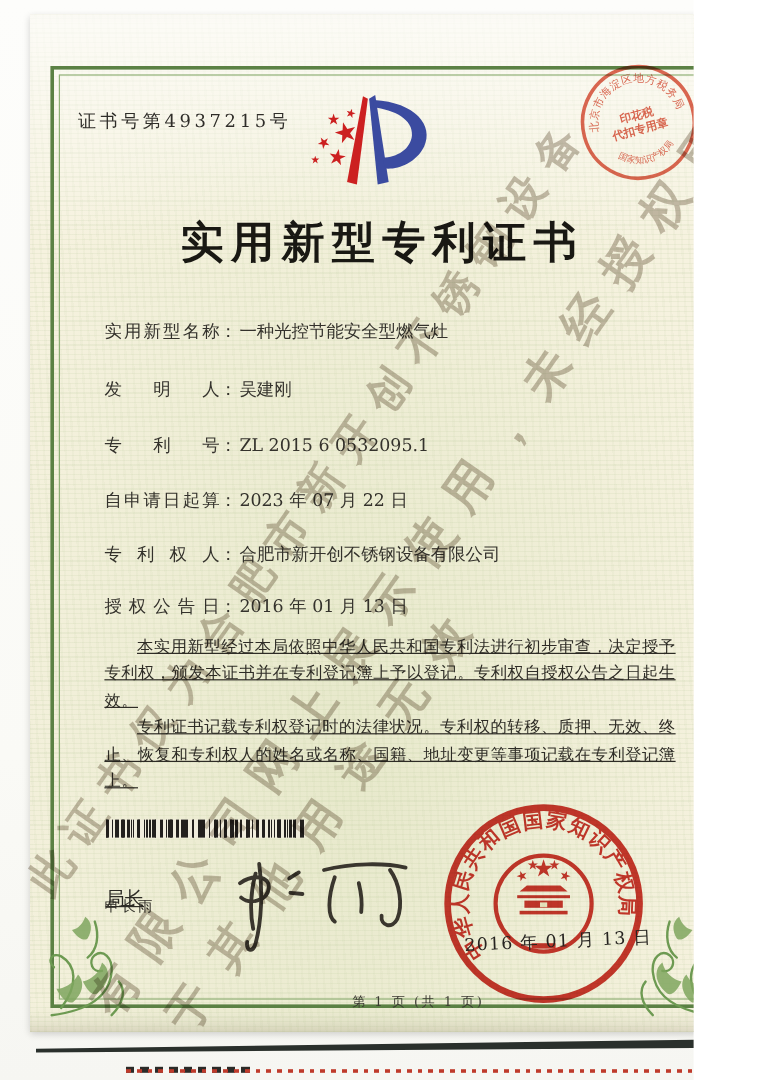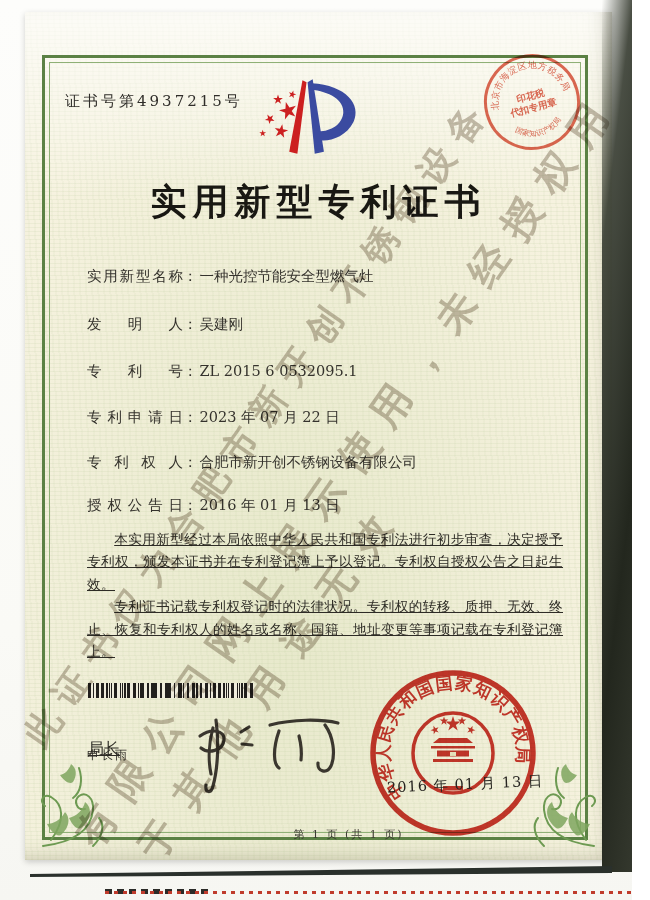--- a/index.html
+++ b/index.html
@@ -1,16 +1,16 @@
 <!DOCTYPE html>
 <html><head>
 <meta charset="utf-8">
 <style>
   html,body{margin:0;padding:0;}
-  .photo{position:relative;width:632px;height:900px;background:linear-gradient(180deg,#fdfdfb 0%,#fafaf6 70%,#f6f6f2 100%);
+  .photo{position:relative;width:578px;height:900px;background:linear-gradient(180deg,#fdfdfb 0%,#fafaf6 70%,#f6f6f2 100%);
     overflow:hidden;font-family:"DejaVu Serif","Liberation Serif",serif;color:#2e2c28;}
   
   .paper{position:absolute;left:25px;top:12px;width:587px;height:848px;
     background:
       linear-gradient(180deg,rgba(255,255,255,.75) 0%,rgba(255,255,255,0) 22%),
       radial-gradient(ellipse at 45% 72%,rgba(196,210,156,.30),rgba(196,210,156,0) 72%),
       repeating-linear-gradient(0deg,rgba(148,178,118,.10) 0 1px,rgba(0,0,0,0) 1px 4px),
       repeating-linear-gradient(87deg,rgba(168,190,138,.07) 0 2px,rgba(0,0,0,0) 2px 6px),
       #f6f2df;
     box-shadow: inset -12px -8px 22px -10px rgba(90,85,55,.38), 0 2px 6px rgba(0,0,0,.18);}
@@ -124,21 +124,21 @@
     <div class="field f2">
       <span class="lbl">发明人</span><span class="colon">：</span><span class="val">吴建刚</span>
     </div>
     <div class="field f1">
       <span class="lbl">实用新型名称</span><span class="colon">：</span><span class="val">一种光控节能安全型燃气灶</span>
     </div>
     <div class="field f3">
       <span class="lbl">专利号</span><span class="colon">：</span><span class="val">ZL 2015 6 0532095.1</span>
     </div>
     <div class="field f4">
-      <span class="lbl">专利申请日</span><span class="colon">：</span><span class="val">2023 年 07 月 22 日</span>
+      <span class="lbl">自申请日起算</span><span class="colon">：</span><span class="val">2023 年 07 月 22 日</span>
     </div>
     <div class="field f5">
       <span class="lbl">专利权人</span><span class="colon">：</span><span class="val">合肥市新开创不锈钢设备有限公司</span>
     </div>
     <div class="field f6">
       <span class="lbl">授权公告日</span><span class="colon">：</span><span class="val">2016 年 01 月 13 日</span>
     </div>
 
     <div class="paras">
       <p>本实用新型经过本局依照中华人民共和国专利法进行初步审查，决定授予专利权，颁发本证书并在专利登记簿上予以登记。专利权自授权公告之日起生效。</p>

